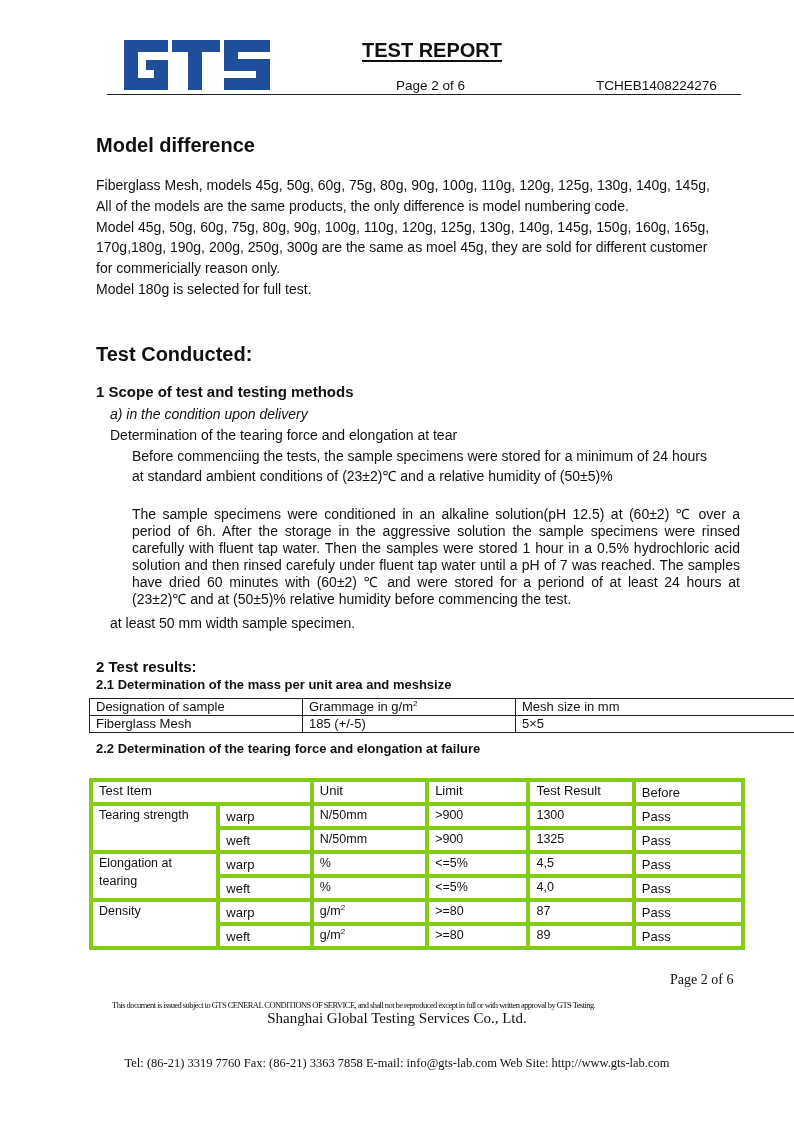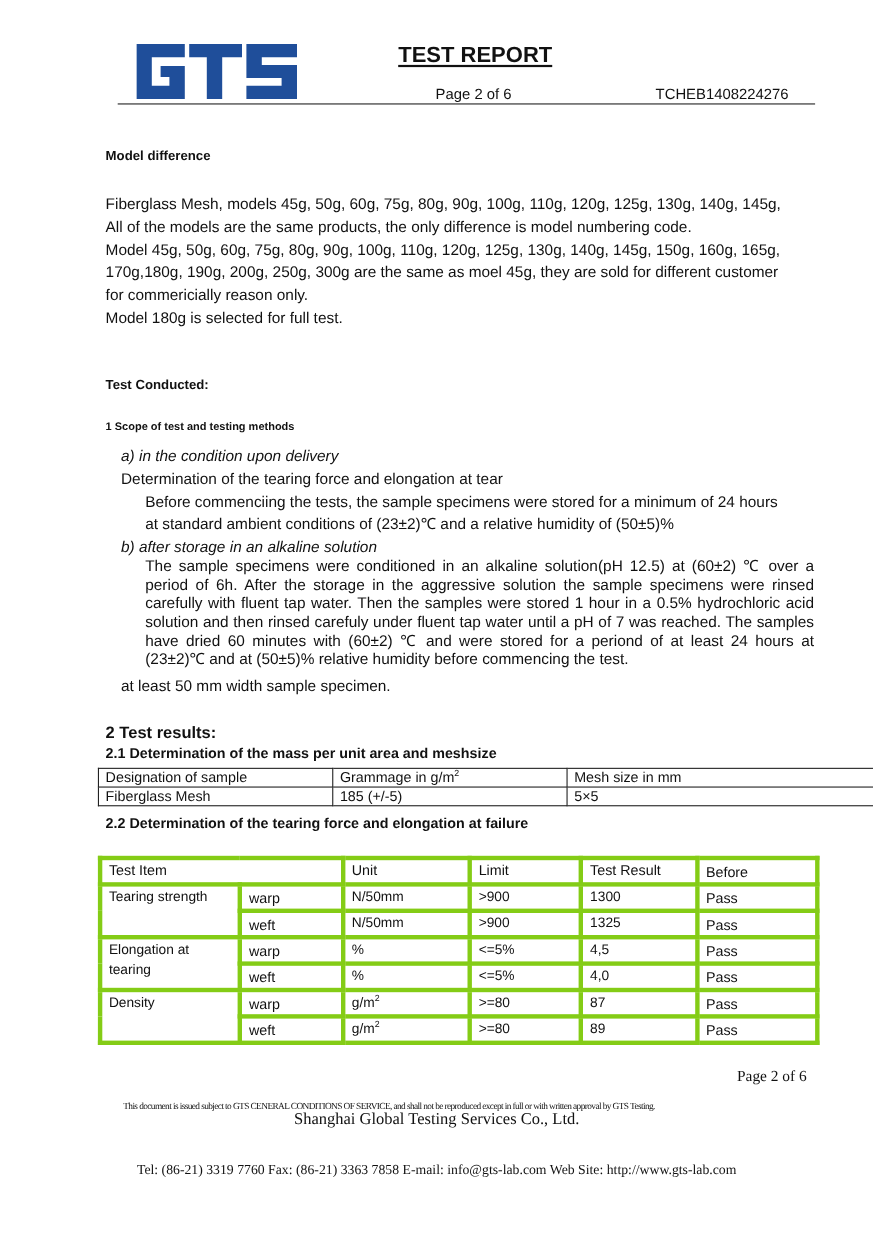--- a/index.html
+++ b/index.html
@@ -5,26 +5,26 @@
   html, body { margin: 0; padding: 0; background: #ffffff; }
   body { width: 794px; height: 1123px; position: relative; overflow: hidden; color: #111; font-family: "Liberation Sans", sans-serif; }
   .abs { position: absolute; }
   
   .logo { left: 124px; top: 40px; width: 146px; height: 50px; }
   .title { left: 362px; top: 39px; font-size: 20px; font-weight: bold; text-decoration: underline; text-decoration-thickness: 2px; text-underline-offset: 3px; letter-spacing: 0px; }
   .pageinfo { left: 396px; top: 78px; font-size: 13.5px; }
   .reportno { left: 596px; top: 78px; font-size: 13.5px; }
   .hrule { left: 107px; top: 94px; width: 634px; height: 0; border-top: 1px solid #222; }
   
-  .h-bold { font-weight: bold; font-size: 12px; }
+  .h-bold { font-weight: bold; font-size: 20px; }
   .p { font-size: 14px; line-height: 20.8px; }
   .model-diff-h { left: 96px; top: 134px; }
   .model-diff-body { left: 96px; top: 175px; width: 650px; }
   .test-conducted-h { left: 96px; top: 343px; }
-  .scope-h { left: 96px; top: 383px; font-size: 10px; font-weight: bold; }
+  .scope-h { left: 96px; top: 383px; font-size: 15px; font-weight: bold; }
   .scope-body { left: 110px; top: 404px; width: 640px; font-size: 14px; line-height: 20.8px; }
   .italic { font-style: italic; }
   .indent2 { padding-left: 22px; }
   .alk { left: 132px; top: 506px; width: 608px; font-size: 14px; line-height: 17px; text-align: justify; }
   .tensile { left: 110px; top: 615px; width: 632px; font-size: 14px; line-height: 17px; }
   .results-h { left: 96px; top: 658px; font-size: 15px; font-weight: bold; }
   .s21-h { left: 96px; top: 677px; font-size: 13px; font-weight: bold; }
   .s22-h { left: 96px; top: 741px; font-size: 13px; font-weight: bold; }
   table { border-collapse: collapse; font-size: 13px; }
   .t1 { left: 89px; top: 698px; width: 724px; border-radius: 16px; }
@@ -71,21 +71,20 @@
   <span class="line">Model 180g is selected for full test.</span>
 </div>
 
 <div class="abs h-bold test-conducted-h">Test Conducted:</div>
 <div class="abs scope-h">1 Scope of test and testing methods</div>
 <div class="abs scope-body">
   <span class="line italic">a) in the condition upon delivery</span>
   <span class="line">Determination of the tearing force and elongation at tear</span>
   <span class="line indent2">Before commenciing the tests, the sample specimens were stored for a minimum of 24 hours</span>
   <span class="line indent2">at standard ambient conditions of (23±2)℃ and a relative humidity of (50±5)%</span>
-  <span class="line italic">b) after storage in an alkaline solution</span>
 </div>
 <div class="abs alk">The sample specimens were conditioned in an alkaline solution(pH 12.5) at (60±2) ℃  over a period of 6h. After the storage in the aggressive solution the sample specimens were rinsed carefully with fluent tap water. Then the samples were stored 1 hour in a 0.5% hydrochloric acid solution and then rinsed carefuly under fluent tap water until a pH of 7 was reached. The samples have dried 60 minutes with (60±2) ℃  and were stored for a periond of at least 24 hours at (23±2)℃ and at (50±5)% relative humidity before commencing the test.</div>
 <div class="abs tensile">
   <span class="line">at least 50 mm width sample specimen.</span>
 </div>
 
 <div class="abs results-h">2 Test results:</div>
 <div class="abs s21-h">2.1 Determination of the mass per unit area and meshsize</div>
 
 <table class="abs t1">

